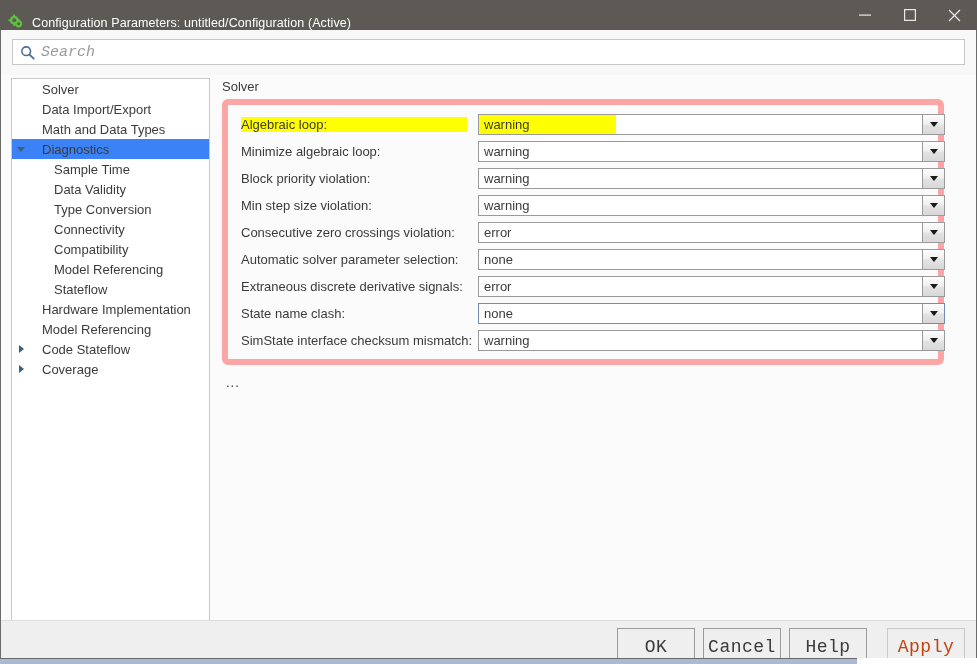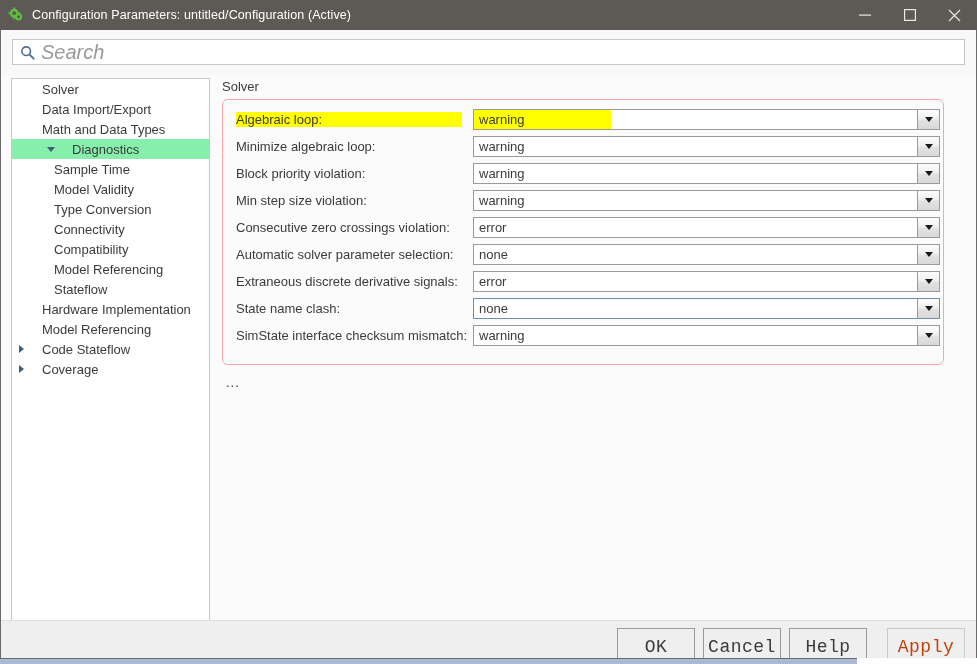--- a/index.html
+++ b/index.html
@@ -25,21 +25,21 @@
   }
 
   
   .titlebar {
     position: absolute;
     left: 0; top: 0;
     width: 977px;
     height: 30px;
     background: #5d5a55;
     display: flex;
-    align-items: center;
+    align-items: flex-end;
     box-sizing: border-box;
   }
   .title-icon {
     width: 16px; height: 16px;
     margin-left: 8px;
     margin-right: 8px;
     position: relative;
     flex: none;
   }
   .title-text {
@@ -84,23 +84,23 @@
     margin-left: 7px;
     margin-right: 6px;
     width: 15px; height: 15px;
     flex: none;
     display: block;
   }
   .search-input {
     border: none;
     outline: none;
     background: transparent;
-    font-family: Liberation Sans, sans-serif;
+    font-family: Liberation Mono, monospace;
     font-style: italic;
-    font-size: 20px;
+    font-size: 15px;
     color: #6b6b6b;
     width: 880px;
     padding: 0;
   }
   .search-input::placeholder {
     color: #9a9a9a;
     font-style: italic;
     opacity: 1;
   }
 
@@ -128,22 +128,21 @@
     height: 20px;
     display: flex;
     align-items: center;
     font-size: 13px;
     color: #3b3b3b;
     white-space: nowrap;
     box-sizing: border-box;
     padding-left: 0;
   }
   .tree-item.selected {
-    background: #86efac;
-    padding-left: 30px;
+    background: #3b82f6;
   }
   .tree-arrow {
     width: 18px;
     flex: none;
     display: flex;
     align-items: center;
     justify-content: center;
   }
   .tree-arrow .tri-down {
     width: 0; height: 0;
@@ -173,21 +172,21 @@
     left: 0; top: 4px;
     font-size: 13px;
     color: #3b3b3b;
   }
 
   .group-panel {
     position: absolute;
     left: 0px; top: 24px;
     width: 722px;
     height: 266px;
-    border: 1px solid #fca5a5;
+    border: 6px solid #fca5a5;
     border-radius: 6px;
     background: #fbfbfb;
     box-sizing: border-box;
   }
 
   .param-row {
     position: absolute;
     left: 0;
     width: 720px;
     height: 27px;
@@ -404,21 +403,21 @@
               <span class="tri-down"></span>
             </span>
             <span class="tree-label">Diagnostics</span>
           </div>
           <div class="tree-item indent-1">
             <span class="tree-arrow"></span>
             <span class="tree-label">Sample Time</span>
           </div>
           <div class="tree-item indent-1">
             <span class="tree-arrow"></span>
-            <span class="tree-label">Model Validity</span>
+            <span class="tree-label">Data Validity</span>
           </div>
           <div class="tree-item indent-1">
             <span class="tree-arrow"></span>
             <span class="tree-label">Type Conversion</span>
           </div>
           <div class="tree-item indent-1">
             <span class="tree-arrow"></span>
             <span class="tree-label">Connectivity</span>
           </div>
           <div class="tree-item indent-1">

